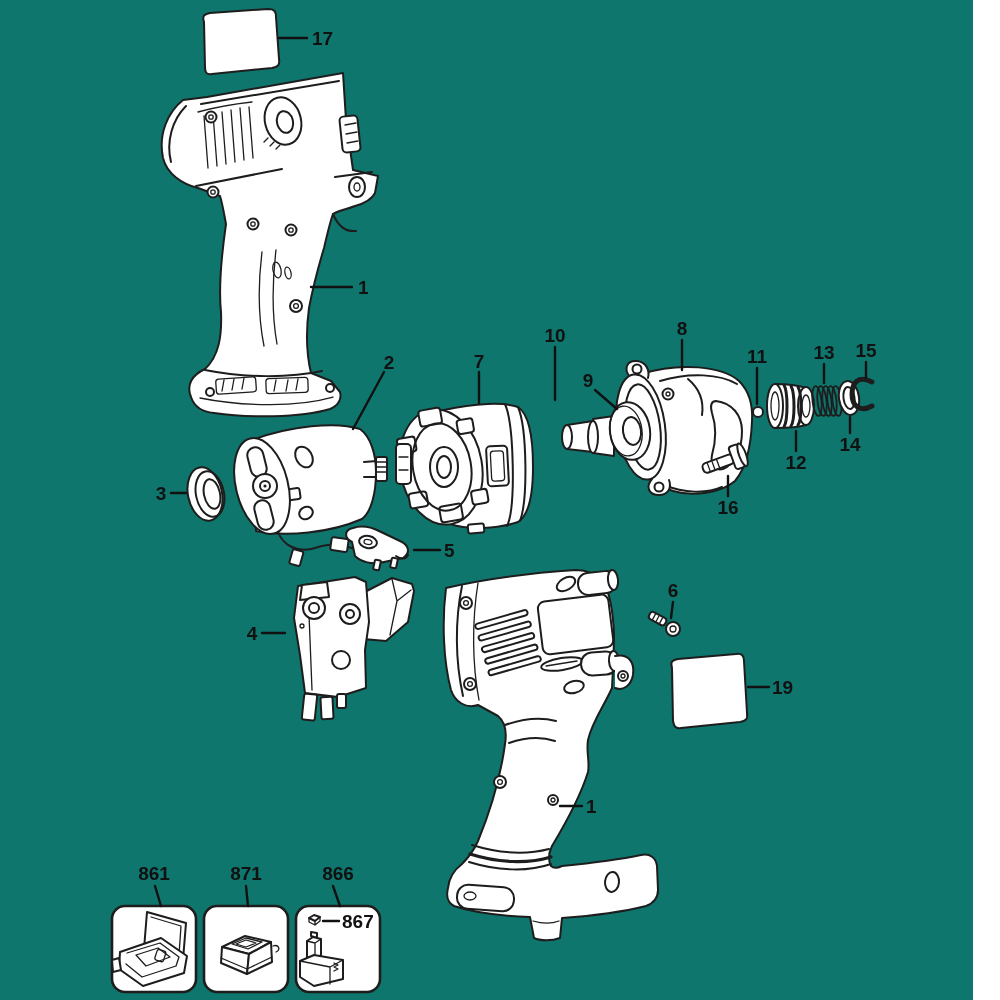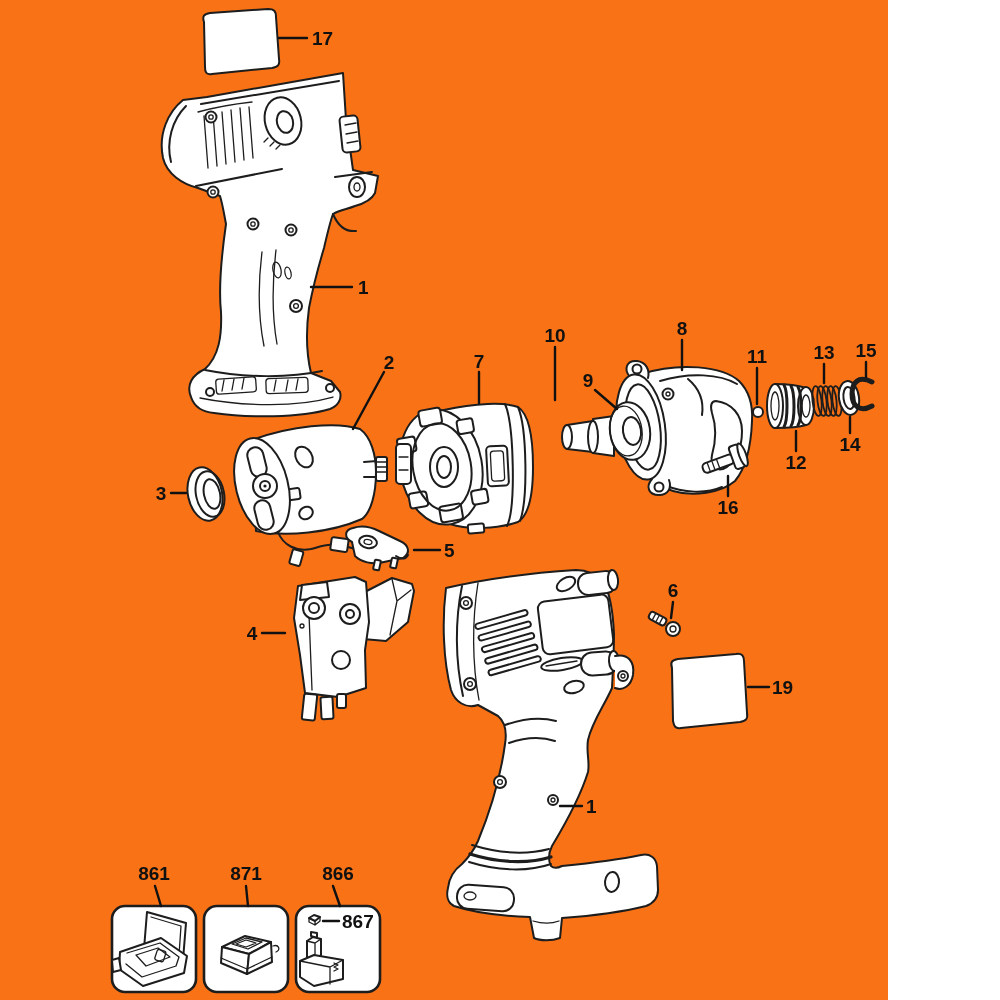--- a/index.html
+++ b/index.html
@@ -1,16 +1,16 @@
 <!DOCTYPE html>
 <html><head>
 <meta charset="utf-8">
 <style>
   html,body{margin:0;padding:0;background:#ffffff;}
-  .canvas{position:relative;width:888px;height:1000px;background:#f97316;overflow:hidden;
+  .canvas{position:relative;width:973px;height:1000px;background:#0f766e;overflow:hidden;
           font-family:"Liberation Sans",sans-serif;text-decoration:underline;}
   svg{display:block}
   .f{fill:#ffffff;stroke:#1d1d1d;stroke-width:2;stroke-linejoin:round;stroke-linecap:round;}
   .s{fill:none;stroke:#1d1d1d;stroke-width:2;stroke-linejoin:round;stroke-linecap:round;}
   .thin{stroke-width:1.3;}
   .lead{fill:none;stroke:#111111;stroke-width:2.4;stroke-linecap:round;}
   .num{font-family:"Liberation Sans",sans-serif;font-weight:700;font-size:19px;fill:#111111;}
 </style>
 </head>
 <body>

